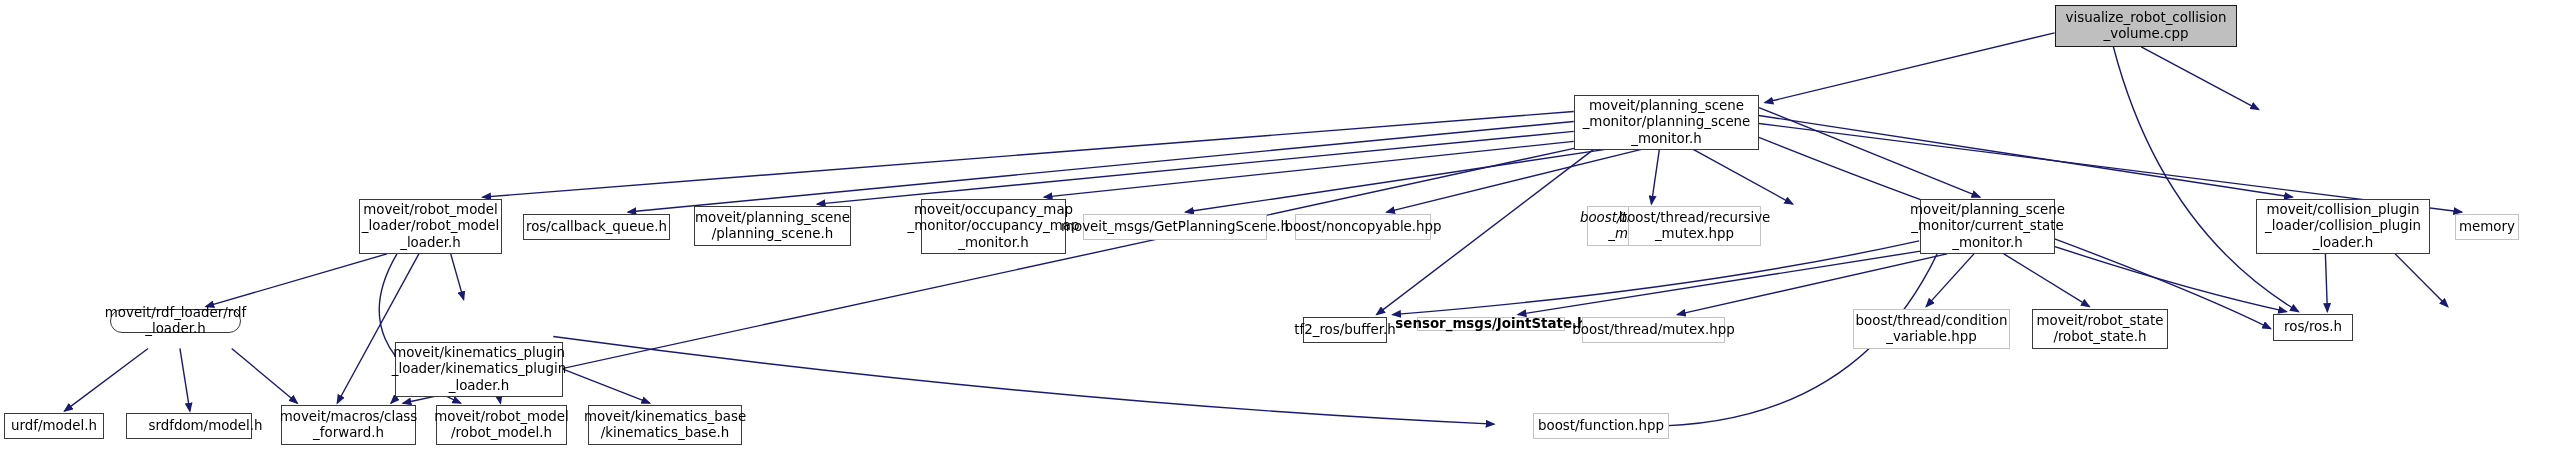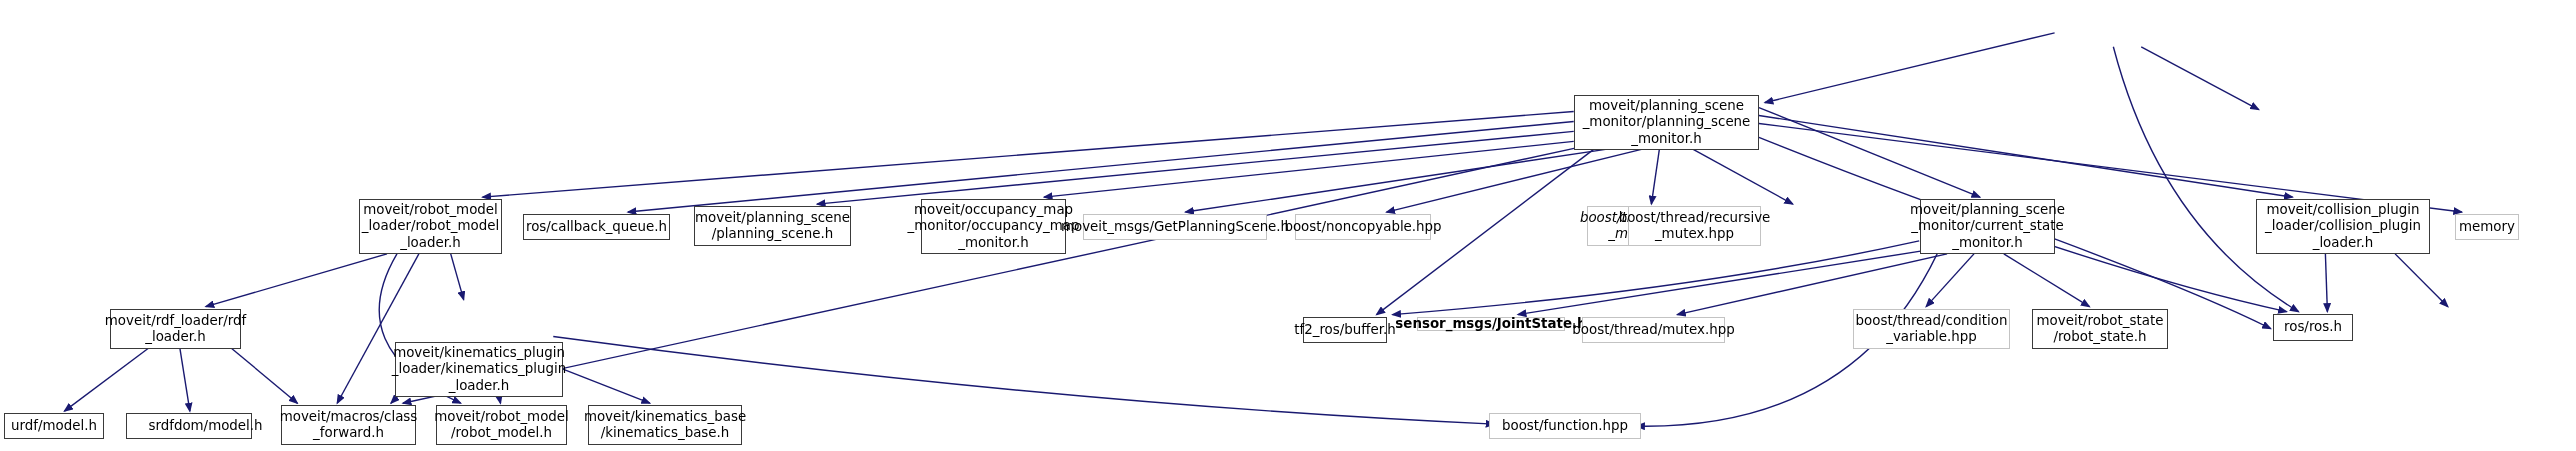--- a/index.html
+++ b/index.html
@@ -67,20 +67,22 @@
       <path d="M1927,242 Q1700,292 1398,316" fill="none" stroke="#191970" stroke-width="1.4" marker-end="url(#arrow)"></path>
       <path d="M1930,252 L1524,316" fill="none" stroke="#191970" stroke-width="1.4" marker-end="url(#arrow)"></path>
       <path d="M1955,255 L1684,316" fill="none" stroke="#191970" stroke-width="1.4" marker-end="url(#arrow)"></path>
       <path d="M1982,255 L1934,308" fill="none" stroke="#191970" stroke-width="1.4" marker-end="url(#arrow)"></path>
       <path d="M2012,255 L2098,308" fill="none" stroke="#191970" stroke-width="1.4" marker-end="url(#arrow)"></path>
       <path d="M2063,240 Q2210,295 2280,330" fill="none" stroke="#191970" stroke-width="1.4" marker-end="url(#arrow)"></path>
       <path d="M1945,255 Q1860,432 1643,428" fill="none" stroke="#191970" stroke-width="1.4" marker-end="url(#arrow)"></path>
       <path d="M2335,255 L2337,313" fill="none" stroke="#191970" stroke-width="1.4" marker-end="url(#arrow)"></path>
       <path d="M2405,255 L2458,308" fill="none" stroke="#191970" stroke-width="1.4" marker-end="url(#arrow)"></path>
     </svg>
+<div class="node highlight" style="left: 2055px; top: 5px; width: 182px; height: 42px; background: rgb(191, 191, 191);"><span>visualize_robot_collision
+_volume.cpp</span></div>
     <div class="node documented" style="left: 1574px; top: 95px; width: 185px; height: 55px;"><span>moveit/planning_scene
 _monitor/planning_scene
 _monitor.h</span></div>
     <div class="node documented" style="left: 359px; top: 199px; width: 143px; height: 55px;"><span>moveit/robot_model
 _loader/robot_model
 _loader.h</span></div>
     <div class="node documented" style="left: 523px; top: 214px; width: 147px; height: 26px;"><span>ros/callback_queue.h</span></div>
     <div class="node documented" style="left: 694px; top: 206px; width: 157px; height: 40px;"><span>moveit/planning_scene
 /planning_scene.h</span></div>
     <div class="node documented" style="left: 921px; top: 199px; width: 145px; height: 55px;"><span>moveit/occupancy_map
@@ -92,36 +94,36 @@
 _mutex.hpp</span></div>
     <div class="node external" style="left: 1628px; top: 206px; width: 133px; height: 40px;"><span>boost/thread/recursive
 _mutex.hpp</span></div>
     <div class="node documented" style="left: 1920px; top: 199px; width: 135px; height: 55px;"><span>moveit/planning_scene
 _monitor/current_state
 _monitor.h</span></div>
     <div class="node documented" style="left: 2256px; top: 199px; width: 174px; height: 55px;"><span>moveit/collision_plugin
 _loader/collision_plugin
 _loader.h</span></div>
     <div class="node external" style="left: 2455px; top: 214px; width: 64px; height: 26px;"><span>memory</span></div>
-    <div class="node documented" style="left: 110px; top: 309px; width: 131px; height: 40px;"><span>moveit/rdf_loader/rdf
+    <div class="node documented" style="left: 110px; top: 309px; width: 131px; height: 24px; border-radius: 12px;"><span>moveit/rdf_loader/rdf
 _loader.h</span></div>
     <div class="node documented" style="left: 395px; top: 302px; width: 168px; height: 55px; margin-top: 40px;"><span>moveit/kinematics_plugin
 _loader/kinematics_plugin
 _loader.h</span></div>
     <div class="node documented" style="left: 1303px; top: 317px; width: 84px; height: 26px;"><span>tf2_ros/buffer.h</span></div>
     <div class="node external" style="left: 1417px; top: 317px; width: 148px; height: 14px; font-weight: bold;"><span>sensor_msgs/JointState.h</span></div>
     <div class="node external" style="left: 1582px; top: 317px; width: 143px; height: 26px;"><span>boost/thread/mutex.hpp</span></div>
     <div class="node external" style="left: 1853px; top: 309px; width: 157px; height: 40px;"><span>boost/thread/condition
 _variable.hpp</span></div>
     <div class="node documented" style="left: 2032px; top: 309px; width: 136px; height: 40px;"><span>moveit/robot_state
 /robot_state.h</span></div>
     <div class="node documented" style="left: 2273px; top: 314px; width: 80px; height: 27px;"><span>ros/ros.h</span></div>
     <div class="node documented" style="left: 4px; top: 413px; width: 100px; height: 26px;"><span>urdf/model.h</span></div>
     <div class="node documented" style="left: 126px; top: 413px; width: 126px; height: 26px; padding-left: 33px;"><span>srdfdom/model.h</span></div>
     <div class="node documented" style="left: 281px; top: 405px; width: 135px; height: 40px;"><span>moveit/macros/class
 _forward.h</span></div>
     <div class="node documented" style="left: 436px; top: 405px; width: 131px; height: 40px;"><span>moveit/robot_model
 /robot_model.h</span></div>
     <div class="node documented" style="left: 588px; top: 405px; width: 154px; height: 40px;"><span>moveit/kinematics_base
 /kinematics_base.h</span></div>
-    <div class="node external" style="left: 1489px; top: 413px; width: 152px; height: 26px;"><span>boost/function.hpp</span></div>
+    <div class="node external" style="left: 1533px; top: 413px; width: 136px; height: 26px;"><span>boost/function.hpp</span></div>
   </div>
 
 
 </body></html>

